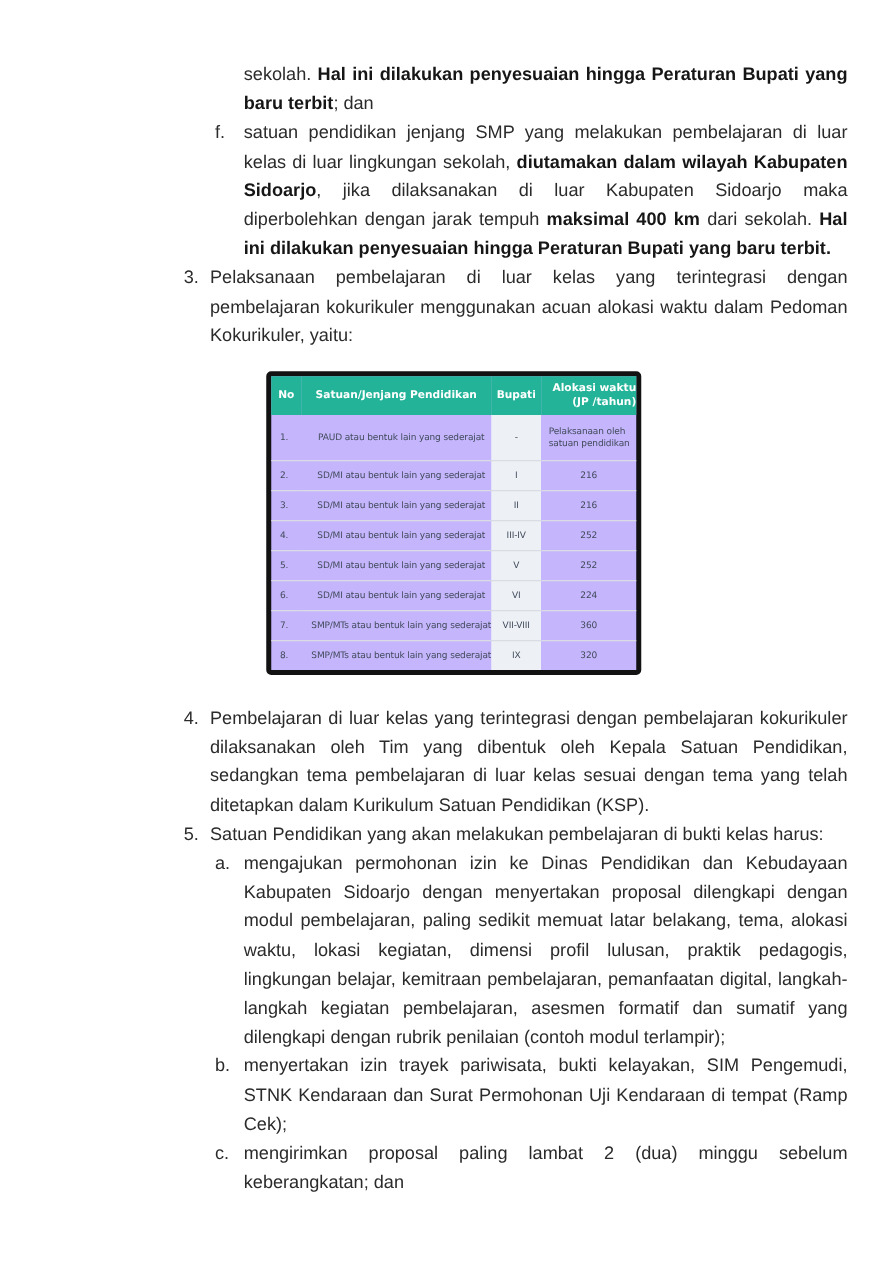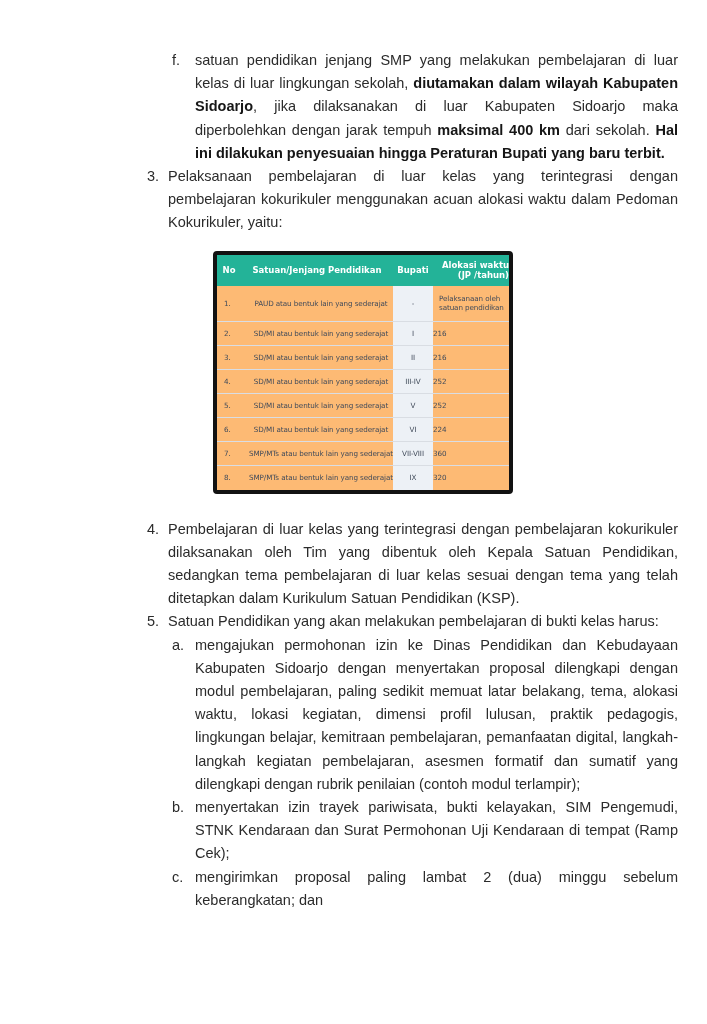--- a/index.html
+++ b/index.html
@@ -37,21 +37,21 @@
   .lettered { display: flex; margin-left: 25px; }
   .lettered .marker { width: 23px; flex: 0 0 23px; }
   .cont { margin-left: 48px; }
 
   
   .table-frame {
     width: 300px;
     margin: 16px 0 24px 66px;
     border: 4px solid var(--frame);
     border-radius: 4px;
-    background: #fdba74;
+    background: #c4b5fd;
   }
   table.sched {
     width: 100%;
     border-collapse: collapse;
     font-family: "DejaVu Sans", sans-serif;
     color: var(--table-row-text);
     table-layout: fixed;
   }
   .col-no  { width: 24px; }
   .col-sat { width: 152px; }
@@ -76,27 +76,30 @@
     line-height: 1.35;
     white-space: nowrap;
     overflow: hidden;
   }
   tbody tr:first-child td { height: 36px; white-space: normal; }
   tbody tr + tr td { border-top: 1px solid var(--row-divider); }
   td.c-no  { text-align: left; padding-left: 7px; }
   td.c-sat { text-align: center; padding-left: 8px; }
   td.c-kel { background: var(--kelas-col-bg); text-align: center; }
   td.c-alo { text-align: left; padding-left: 6px; }
-  td.c-alo.num { padding-left: 0; }
+  td.c-alo.num { text-align: center; padding-left: 0; }
 </style>
 </head>
 <body>
 
 <div class="page">
 
+  <div class="item cont">
+    <div class="body rich"><span>sekolah. </span><b>Hal ini dilakukan penyesuaian hingga Peraturan Bupati yang baru terbit</b><span>; dan</span></div>
+  </div>
 
   <div class="item lettered">
     <span class="marker">f.</span>
     <div class="body rich"><span>satuan pendidikan jenjang SMP yang melakukan pembelajaran di luar kelas di luar lingkungan sekolah, </span><b>diutamakan dalam wilayah Kabupaten Sidoarjo</b><span>, jika dilaksanakan di luar Kabupaten Sidoarjo maka diperbolehkan dengan jarak tempuh </span><b>maksimal 400 km</b><span> dari sekolah. </span><b>Hal ini dilakukan penyesuaian hingga Peraturan Bupati yang baru terbit.</b></div>
   </div>
 
   <div class="item numbered">
     <span class="marker">3.</span>
     <div class="body rich"><span>Pelaksanaan pembelajaran di luar kelas yang terintegrasi dengan pembelajaran kokurikuler menggunakan acuan alokasi waktu dalam Pedoman Kokurikuler, yaitu:</span></div>
   </div>

